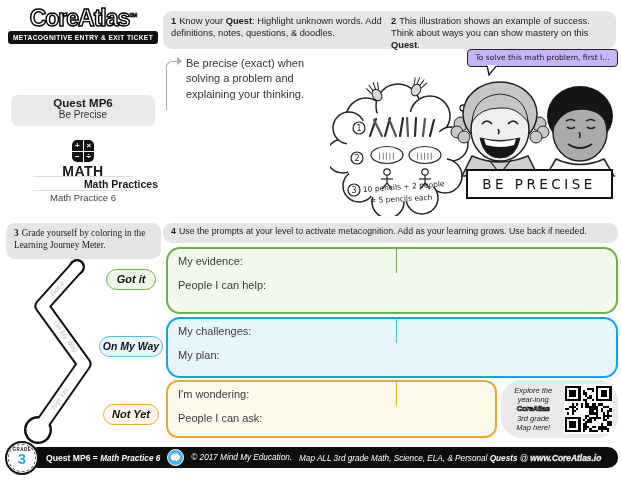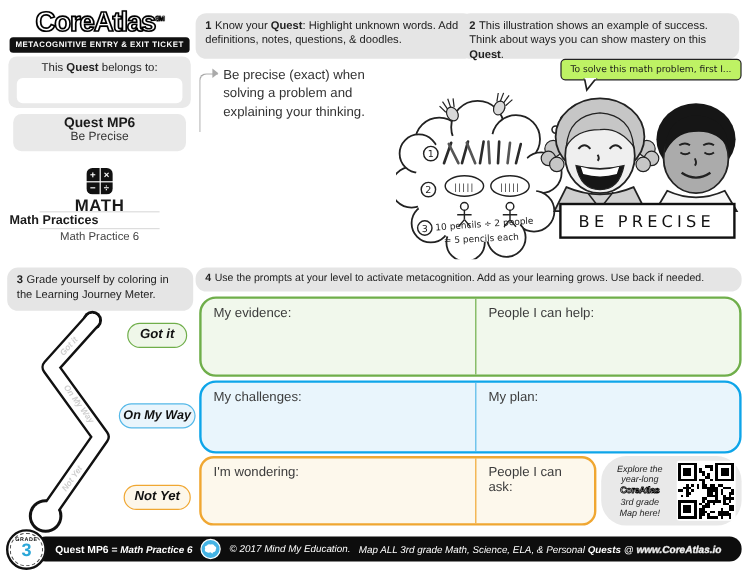--- a/index.html
+++ b/index.html
@@ -17,52 +17,52 @@
   .belongs .lbl{font-size:9.5px;padding-top:4px;color:#222;}
   .belongs input{display:block;margin:3px auto 0;width:134px;height:19px;border:none;border-radius:5px;background:#fff;}
   .questcard{left:11px;top:95px;width:144px;height:31px;background:#e9e9e9;border-radius:7px;text-align:center;padding-top:2px;box-sizing:border-box;}
   .questcard .t{font-size:11.5px;font-weight:bold;}
   .questcard .s{font-size:10px;color:#333;}
   .mathicon{left:72px;top:140px;width:22px;height:22px;background:#fff;border-radius:5px;overflow:hidden;
             display:grid;grid-template-columns:1fr 1fr;grid-template-rows:1fr 1fr;gap:1px;}
   .mathicon span{background:#111;color:#fff;font-size:8px;font-weight:bold;display:flex;align-items:center;justify-content:center;}
   .subj-name{left:8px;top:163px;width:150px;text-align:center;font-size:14px;font-weight:bold;letter-spacing:.5px;}
   .subj-line{left:33px;width:100px;height:1px;background:#ddd;}
-  .subj-strand{left:8px;top:178px;width:150px;text-align:left;font-size:10.5px;font-weight:bold;}
+  .subj-strand{left:8px;top:178px;width:150px;text-align:right;font-size:10.5px;font-weight:bold;}
   .subj-practice{left:8px;top:192px;width:150px;text-align:center;font-size:9.5px;color:#444;}
 
   
   .step{background:#e5e5e5;border-radius:9px;padding:4px 8px;box-sizing:border-box;font-size:9.3px;line-height:1.3;color:#222;}
   .step .n{font-weight:bold;margin-right:3px;}
   .step b{font-weight:bold;}
   .step1{left:163px;top:11px;width:232px;height:38px;}
   .step2{left:383px;top:11px;width:233px;height:38px;}
-  .step3{left:6px;top:223px;width:155px;height:36px;}
+  .step3{left:6px;top:223px;width:155px;height:36px;font-family:Liberation Serif, serif;}
   .step4{left:163px;top:223px;width:455px;height:20px;font-size:8.8px;padding:3px 8px;white-space:nowrap;}
 
   .quest-text{left:186px;top:56px;width:140px;font-size:11px;line-height:1.4;color:#333;}
   .connector{left:166px;top:61px;width:15px;height:48px;border-left:1.5px solid #aaa;border-top:1.5px solid #aaa;border-top-left-radius:6px;}
   .connector:after{content:'';position:absolute;right:-4px;top:-5.5px;border:4px solid transparent;border-left:5px solid #aaa;}
 
-  .speech{left:467px;top:49px;width:149px;height:16px;background:#bef264;border:1.5px solid #222;border-radius:4px;
+  .speech{left:467px;top:49px;width:149px;height:16px;background:#c4b5fd;border:1.5px solid #222;border-radius:4px;
           font-size:7.6px;text-align:center;line-height:16px;z-index:4;font-family:"DejaVu Sans",sans-serif;}
   .speech-tail{left:486px;top:65px;z-index:5;}
 
   .illus{left:330px;top:66px;z-index:1;}
   .hand-text{font-family:"DejaVu Sans",sans-serif;}
 
   
   .meter{left:10px;top:250px;}
   .pill{border-radius:12px;text-align:center;font-weight:bold;font-style:italic;font-size:11px;color:#111;box-sizing:border-box;}
   .pill.got{left:106px;top:269px;width:50px;height:21px;line-height:18px;border:1.5px solid #6fae4a;background:#eff7e9;}
   .pill.way{left:99px;top:336px;width:64px;height:21px;line-height:18px;border:1.5px solid #54b8e8;background:#e9f5fc;font-size:10.5px;}
   .pill.not{left:103px;top:404px;width:56px;height:21px;line-height:18px;border:1.5px solid #f0a732;background:#fdf7ea;}
 
   
-  .pbox{box-sizing:border-box;border-radius:14px;display:flex;}
+  .pbox{box-sizing:border-box;border-radius:14px;display:flex;flex-direction:column;}
   .pbox .cell{padding:6px 10px;font-size:11px;color:#3c3c3c;box-sizing:border-box;}
   .pbox.green{left:166px;top:247px;width:452px;height:67px;border:2px solid #6fae4a;background:#f1f8ec;}
   .pbox.green .cell.l{width:229px;border-right:1.5px solid #6fae4a;}
   .pbox.blue{left:166px;top:317px;width:452px;height:61px;border:2px solid #0ea5e9;background:#e9f5fc;}
   .pbox.blue .cell.l{width:229px;border-right:1.5px solid #54b8e8;}
   .pbox.orange{left:166px;top:380px;width:331px;height:58px;border:2px solid #f0a732;background:#fdf8ec;border-radius:12px;}
   .pbox.orange .cell.l{width:229px;border-right:1.5px solid #f0a732;}
   .pbox .cell.r{flex:1;}
 
   
@@ -87,24 +87,20 @@
   .badge .num{font-size:15px;font-weight:bold;color:#2ba7d8;line-height:13px;}
 </style>
 </head>
 <body>
 
 <div id="page">
 
   <div class="abs logo"><span>CoreAtlas</span><sup>SM</sup></div>
   <div class="abs banner">METACOGNITIVE ENTRY &amp; EXIT TICKET</div>
 
-  <div class="abs belongs">
-    <div class="lbl"><span>This </span><b>Quest</b><span> belongs to:</span></div>
-    <input type="text" value="" style="">
-  </div>
 
   <div class="abs questcard">
     <div class="t">Quest MP6</div>
     <div class="s">Be Precise</div>
   </div>
 
   <div class="abs mathicon">
     <span>+</span>
       <span>×</span>
     <span>−</span>

